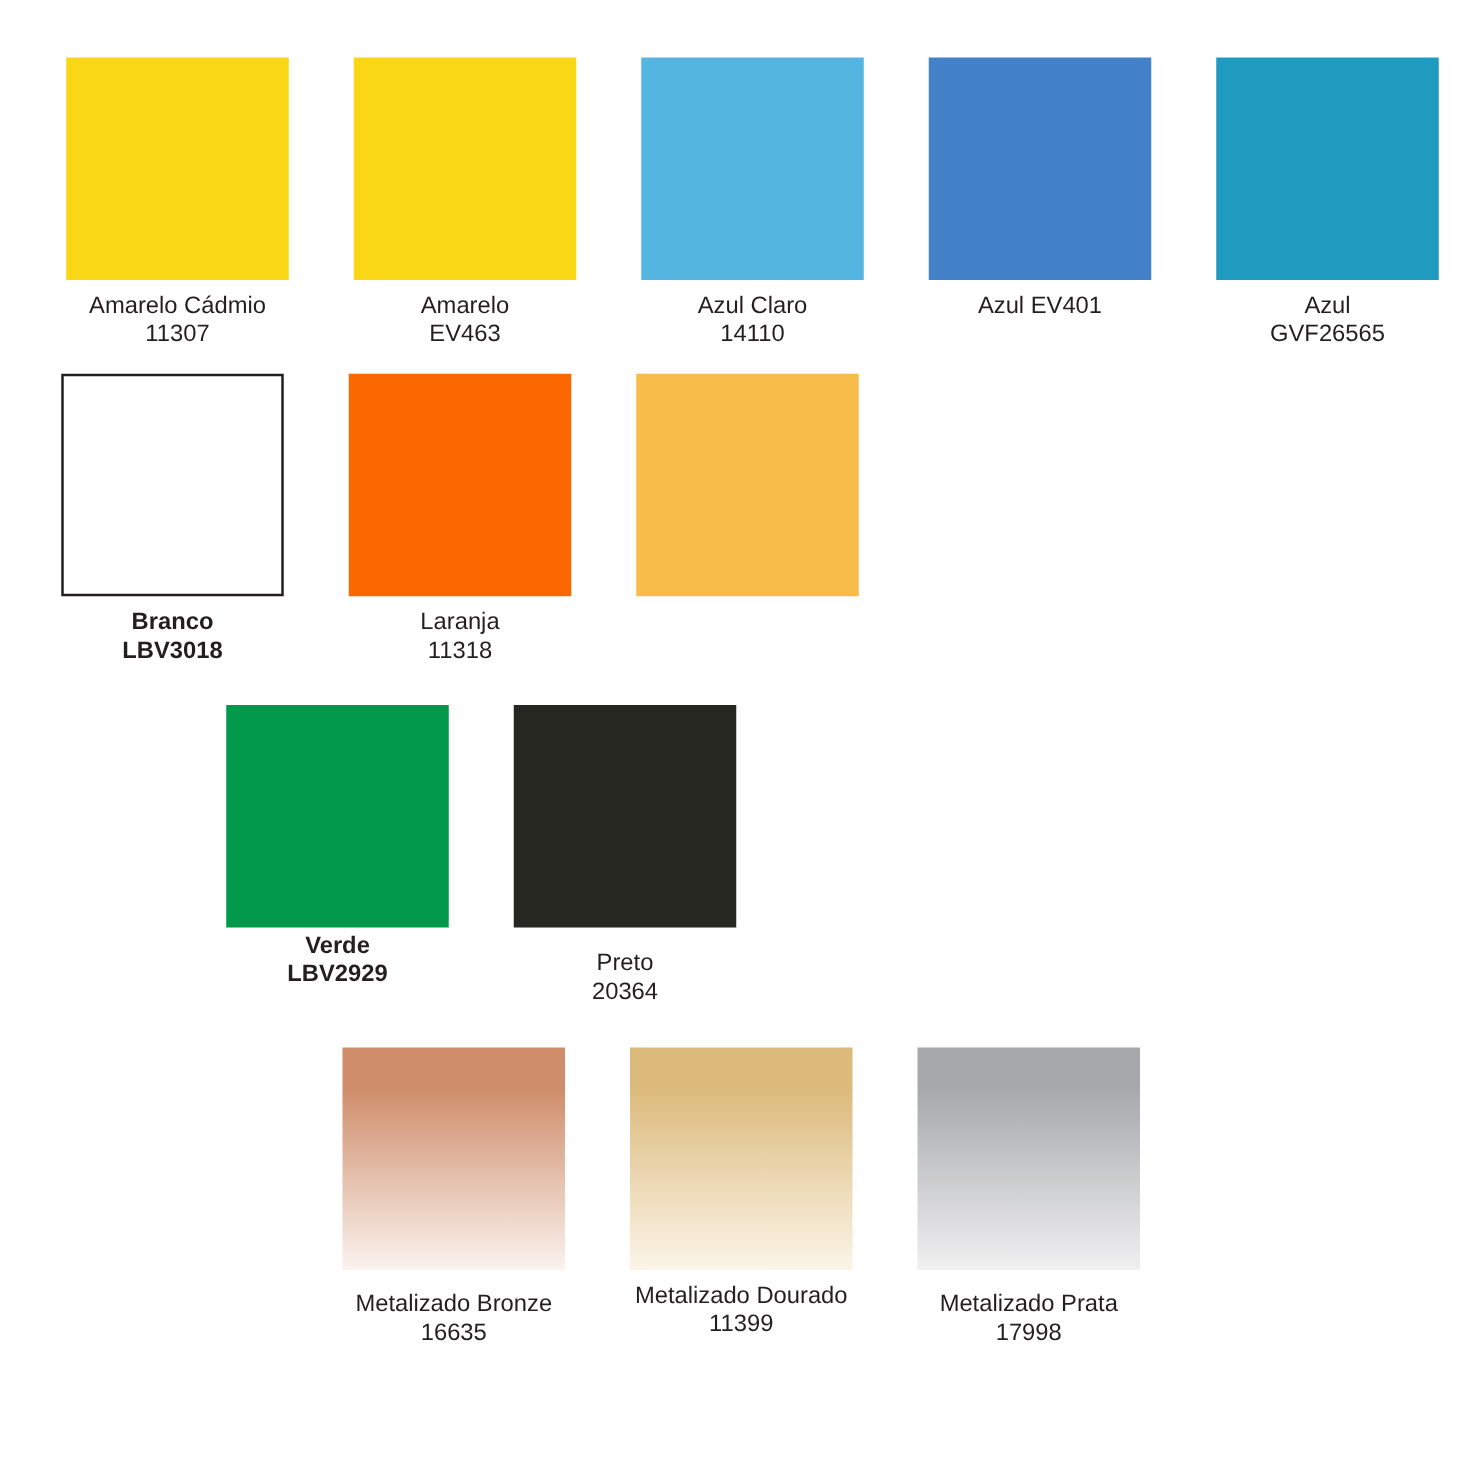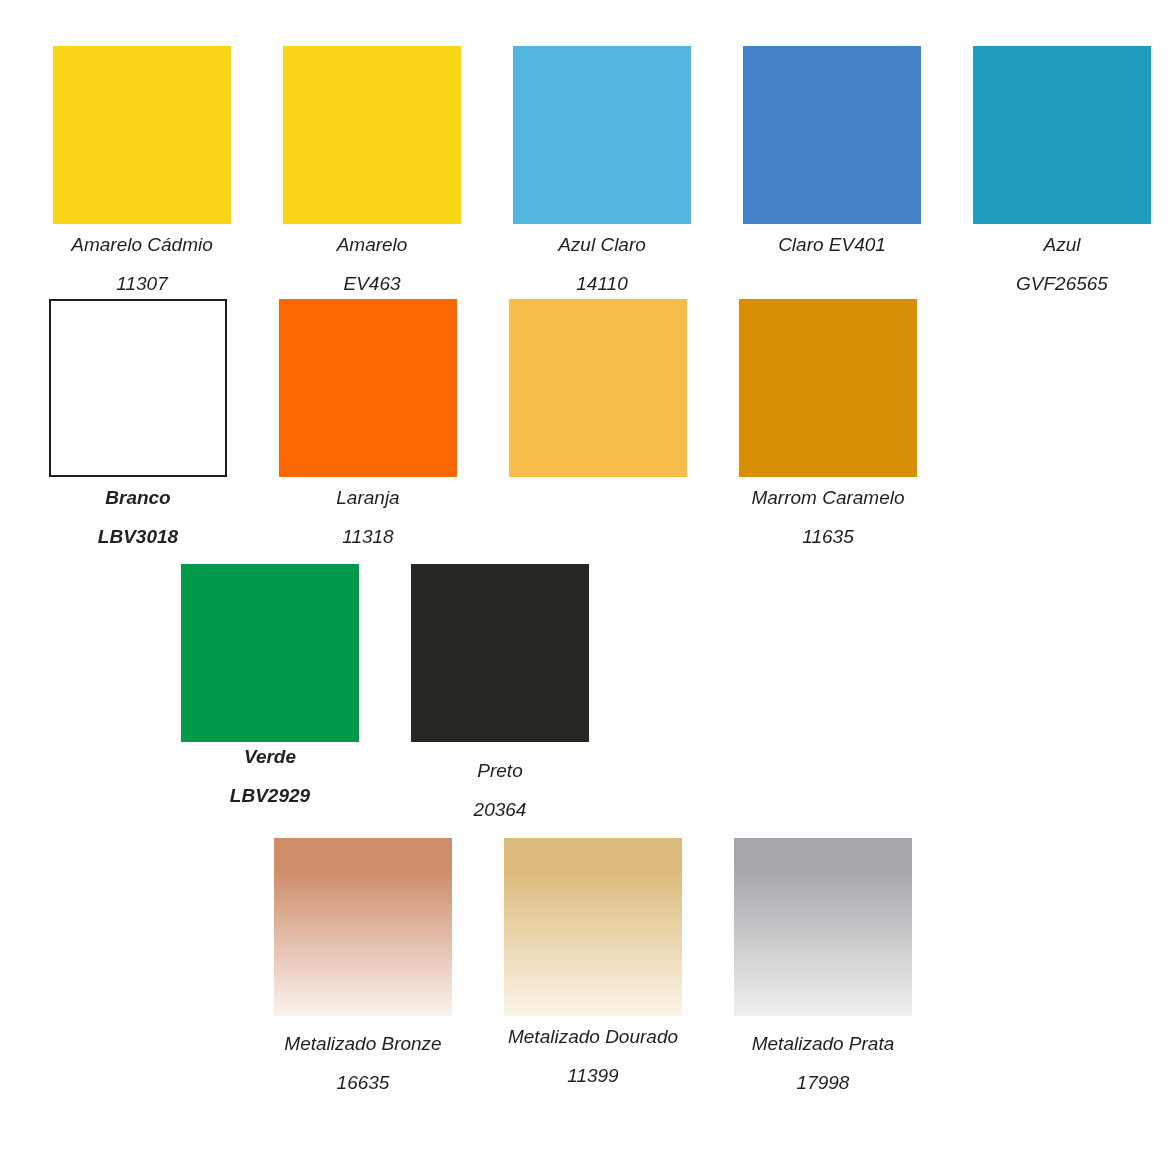--- a/index.html
+++ b/index.html
@@ -15,21 +15,20 @@
     color: #231f20;
     overflow: hidden;
     position: relative;
   }
 
   #palette-sheet {
     position: relative;
     width: 1173px;
     height: 909px;
     box-sizing: border-box;
-    font-style: italic;
   }
 
   .swatch-row {
     display: flex;
     position: absolute;
     left: 0;
     width: 1173px;
     justify-content: flex-start;
   }
 
@@ -63,21 +62,20 @@
   .swatch-caption.bold {
     font-weight: bold;
   }
 
   .caption-name {
     display: block;
   }
 
   .caption-code {
     display: block;
-    margin-top: 16px;
   }
 
   
   #row-1 { top: 46px; left: 27px; }
   #row-2 { top: 299px; left: 23px; }
   #row-3 { top: 564px; left: 155px; }
   #row-4 { top: 838px; left: 248px; }
 
   
   #row-3 .swatch-cell.lift .swatch-caption { margin-top: 3px; text-align: center; }
@@ -106,21 +104,21 @@
       <div class="swatch-cell">
         <div class="swatch-chip" style="background: rgb(84, 181, 224);"></div>
         <div class="swatch-caption">
           <span class="caption-name">Azul Claro</span>
           <span class="caption-code">14110</span>
         </div>
       </div>
       <div class="swatch-cell">
         <div class="swatch-chip" style="background: rgb(67, 130, 200);"></div>
         <div class="swatch-caption">
-          <span class="caption-name">Claro EV401</span>
+          <span class="caption-name">Azul EV401</span>
         </div>
       </div>
       <div class="swatch-cell">
         <div class="swatch-chip" style="background: rgb(31, 155, 192);"></div>
         <div class="swatch-caption">
           <span class="caption-name">Azul</span>
           <span class="caption-code">GVF26565</span>
         </div>
       </div>
     </div>
@@ -134,27 +132,20 @@
       </div>
       <div class="swatch-cell">
         <div class="swatch-chip" style="background: rgb(251, 104, 0);"></div>
         <div class="swatch-caption">
           <span class="caption-name">Laranja</span>
           <span class="caption-code">11318</span>
         </div>
       </div>
       <div class="swatch-cell">
         <div class="swatch-chip" style="background: rgb(247, 188, 74);"></div>
-      </div>
-      <div class="swatch-cell">
-        <div class="swatch-chip" style="background: rgb(216, 143, 6);"></div>
-        <div class="swatch-caption">
-          <span class="caption-name">Marrom Caramelo</span>
-          <span class="caption-code">11635</span>
-        </div>
       </div>
     </div>
     <div class="swatch-row" id="row-3">
       <div class="swatch-cell lift">
         <div class="swatch-chip" style="background: rgb(3, 153, 74);"></div>
         <div class="swatch-caption bold">
           <span class="caption-name">Verde</span>
           <span class="caption-code">LBV2929</span>
         </div>
       </div>

